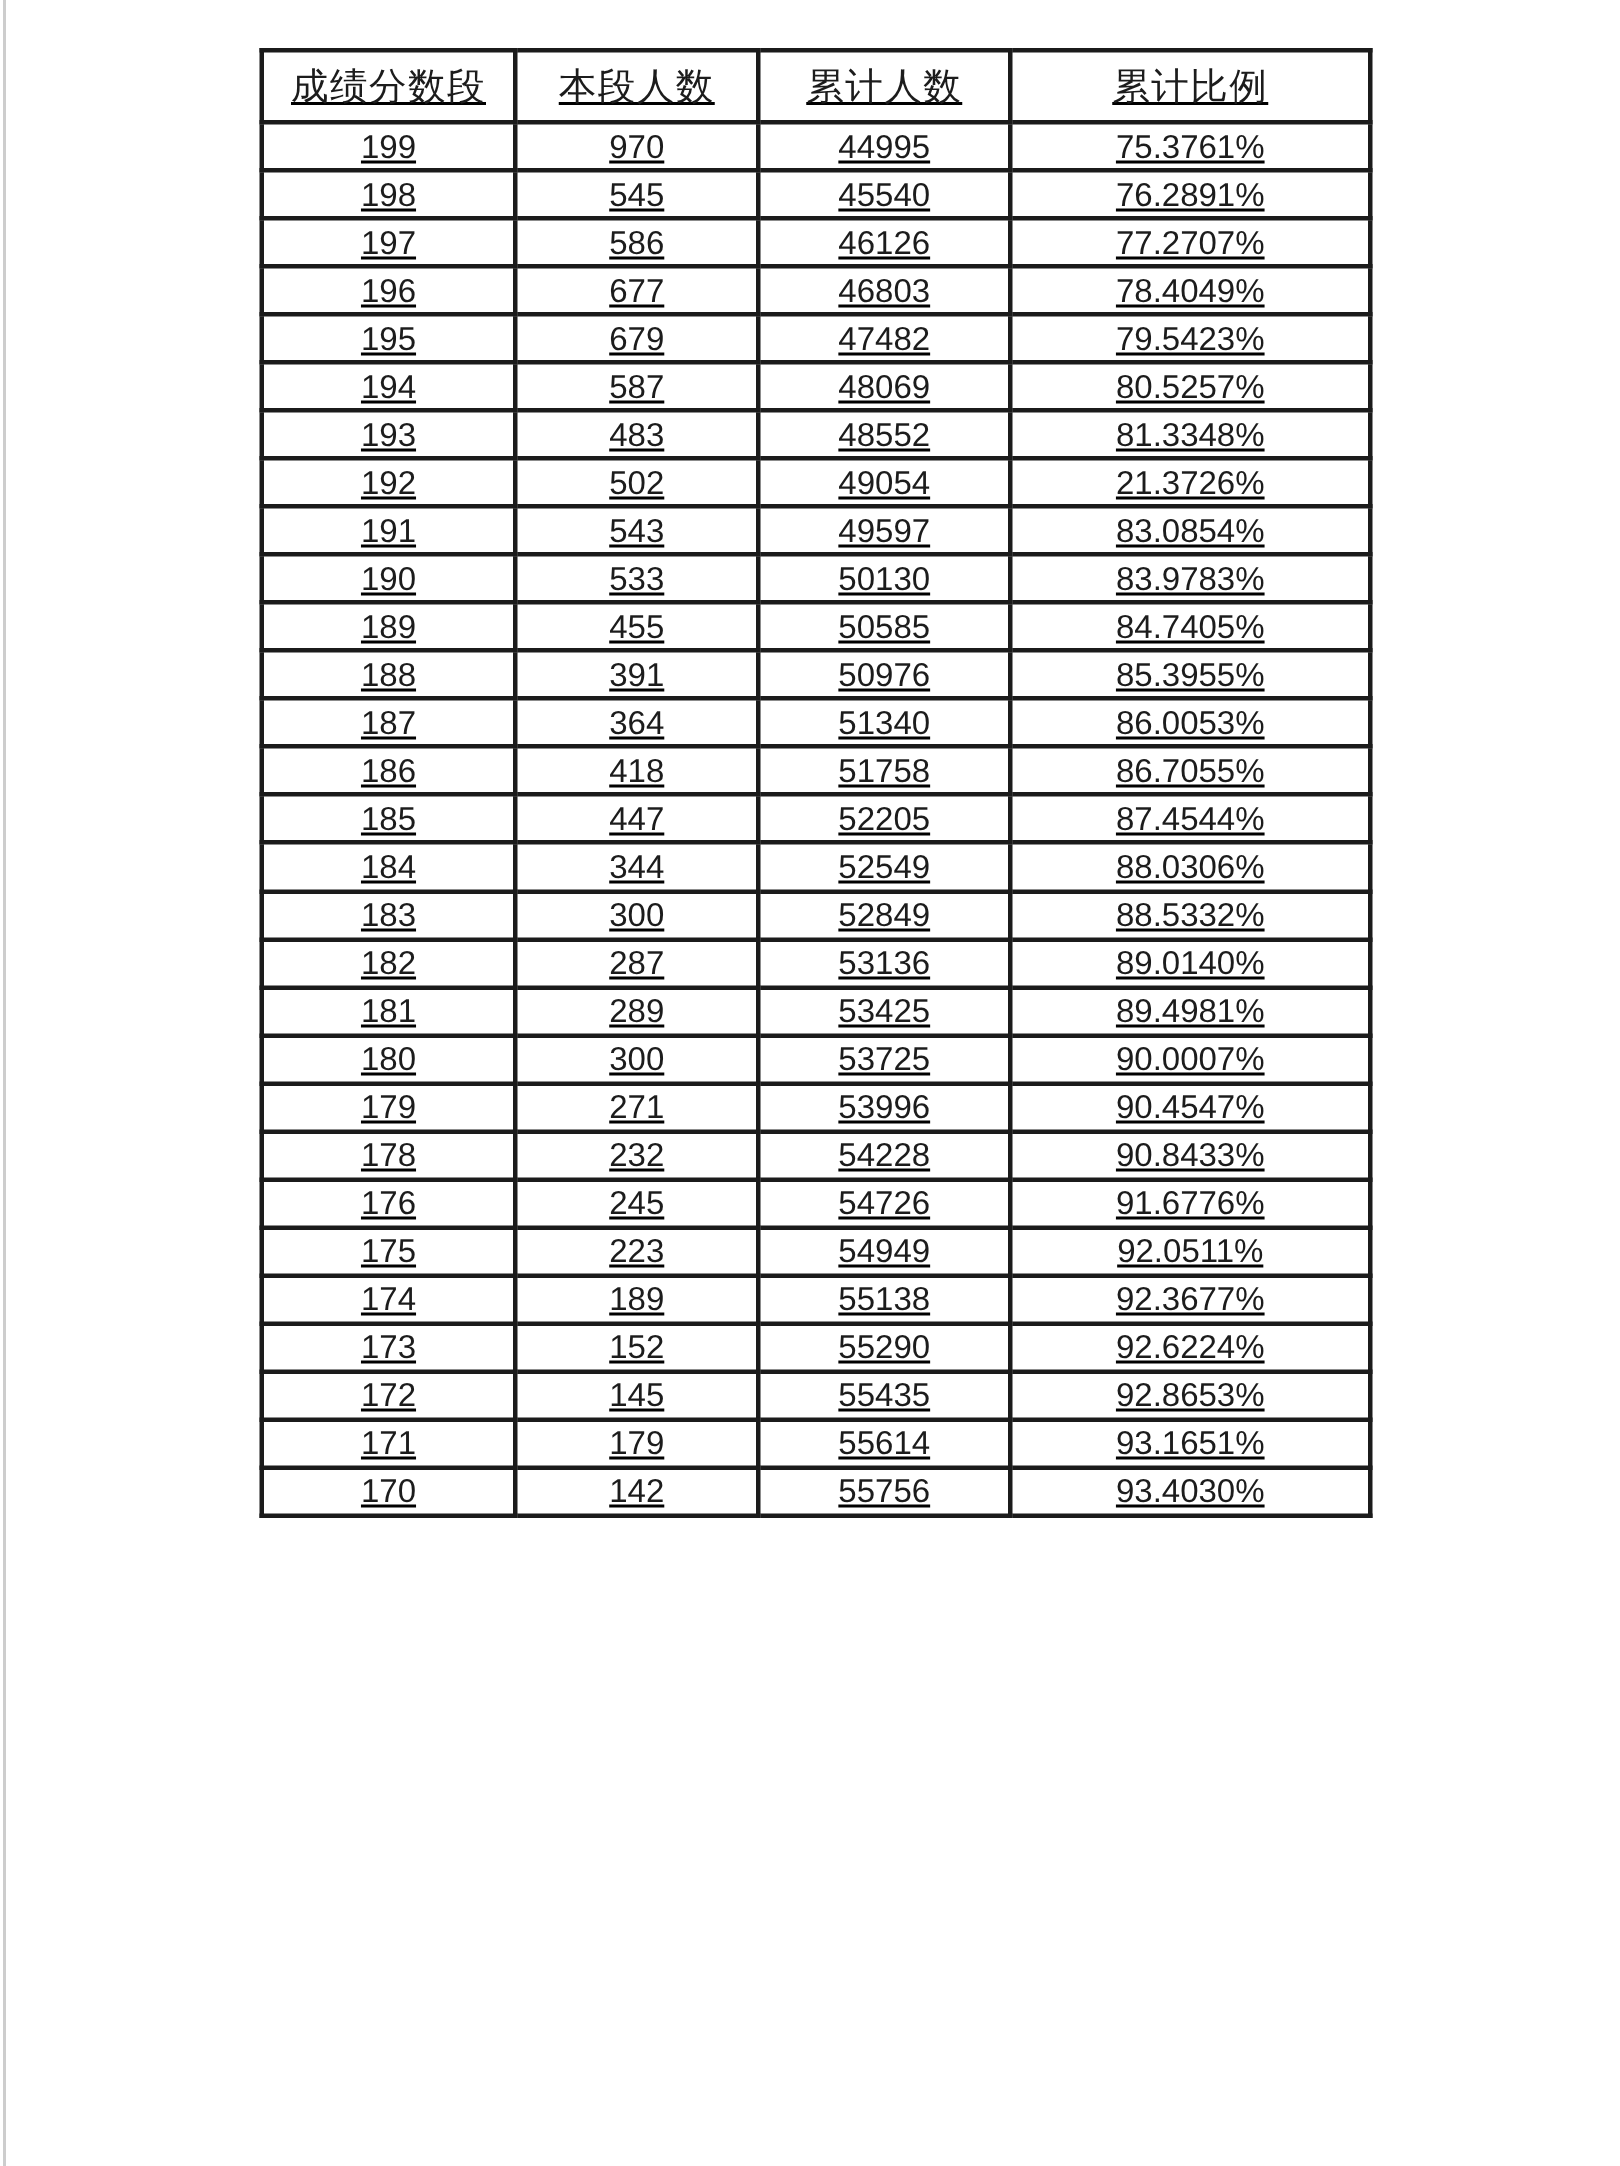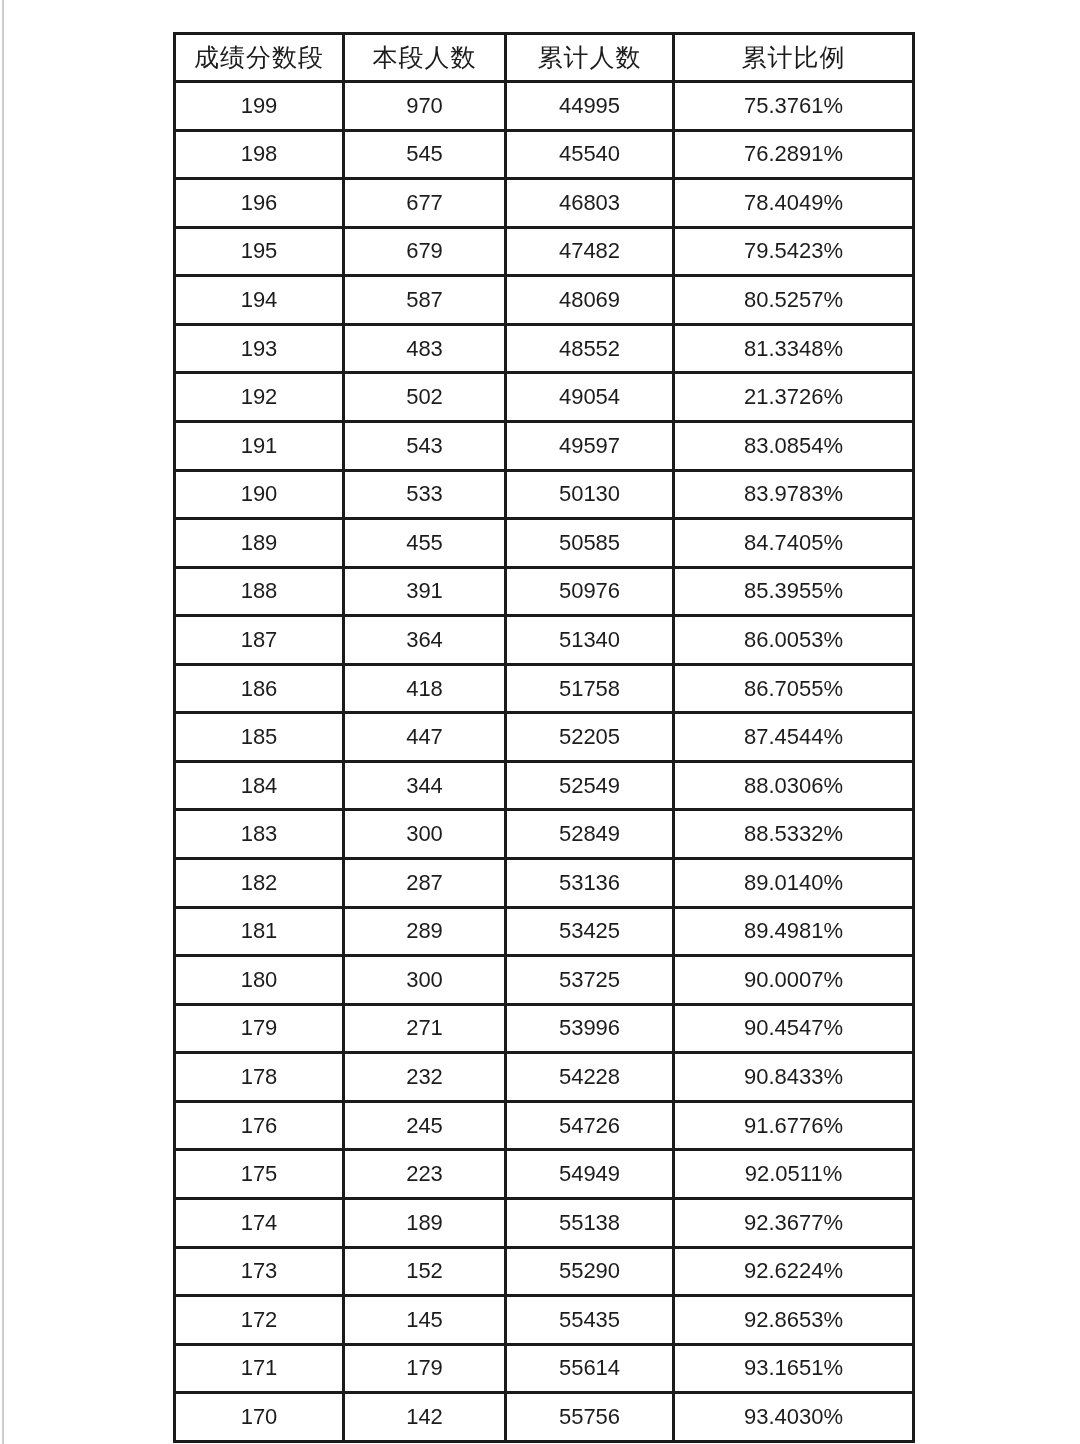--- a/index.html
+++ b/index.html
@@ -21,24 +21,25 @@
     top: 0;
     width: 2px;
     height: 1444px;
     background: #cdcdcd;
   }
   table.score-table {
     position: absolute;
     left: 173px;
     top: 32px;
     width: 739px;
-    height: 1411px;
+    height: 980px;
     border-collapse: collapse;
     table-layout: fixed;
     background: #ffffff;
+    text-decoration: underline;
   }
   table.score-table th,
   table.score-table td {
     border: 3px solid #1b1b1b;
     text-align: center;
     vertical-align: middle;
     padding: 0;
     color: #1c1c1c;
     white-space: nowrap;
   }
@@ -80,20 +81,26 @@
           <td>44995</td>
           <td>75.3761%</td>
         </tr>
         <tr>
           <td>198</td>
           <td>545</td>
           <td>45540</td>
           <td>76.2891%</td>
         </tr>
         <tr>
+          <td>197</td>
+          <td>586</td>
+          <td>46126</td>
+          <td>77.2707%</td>
+        </tr>
+        <tr>
           <td>196</td>
           <td>677</td>
           <td>46803</td>
           <td>78.4049%</td>
         </tr>
         <tr>
           <td>195</td>
           <td>679</td>
           <td>47482</td>
           <td>79.5423%</td>

